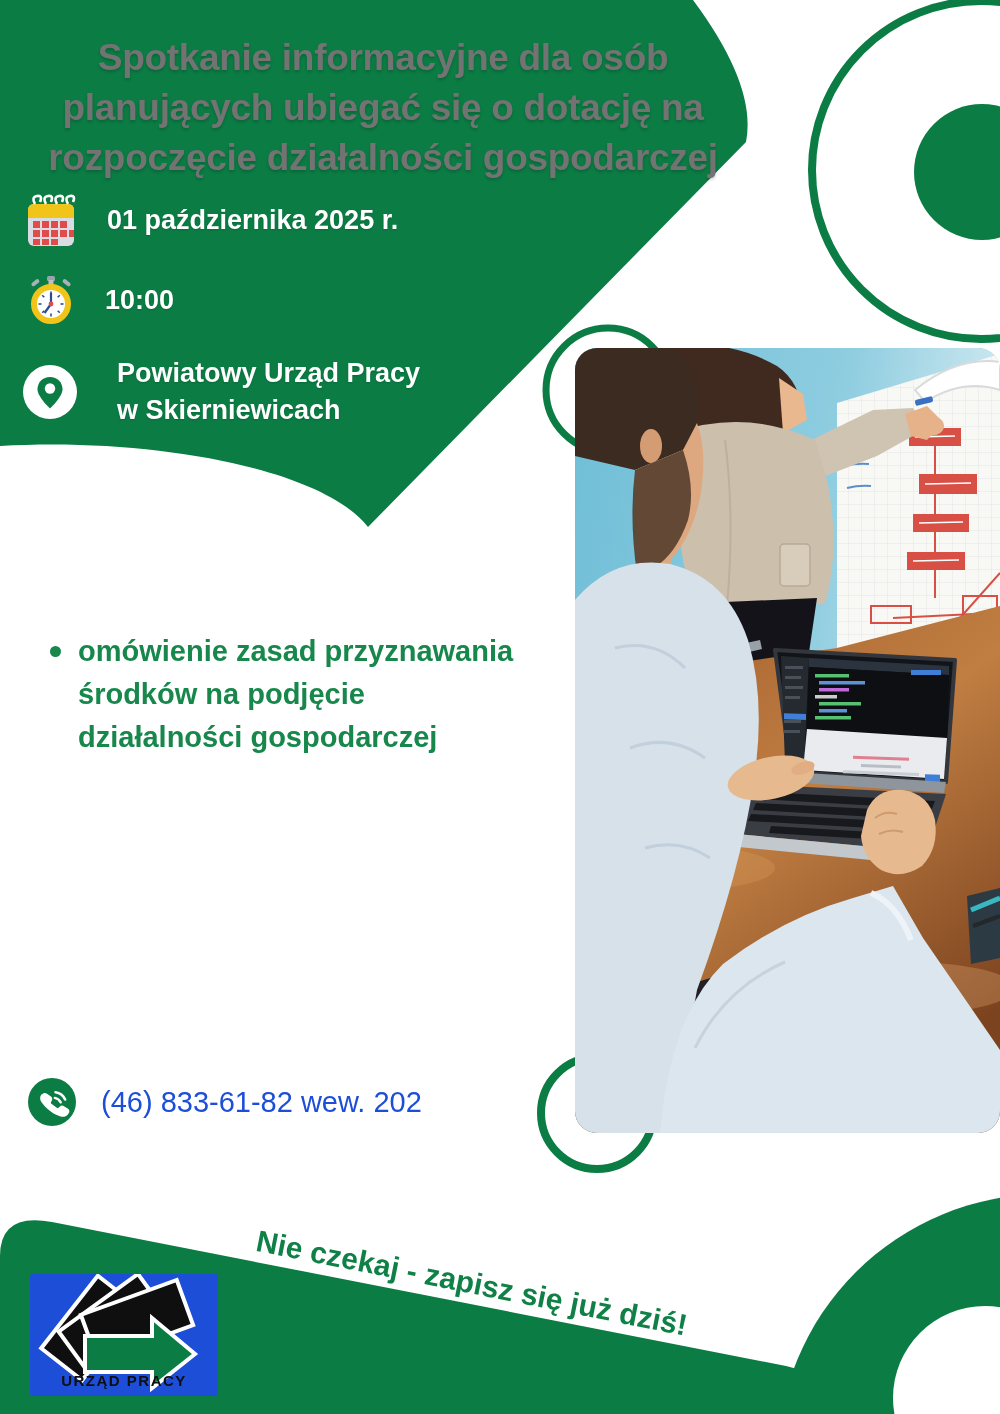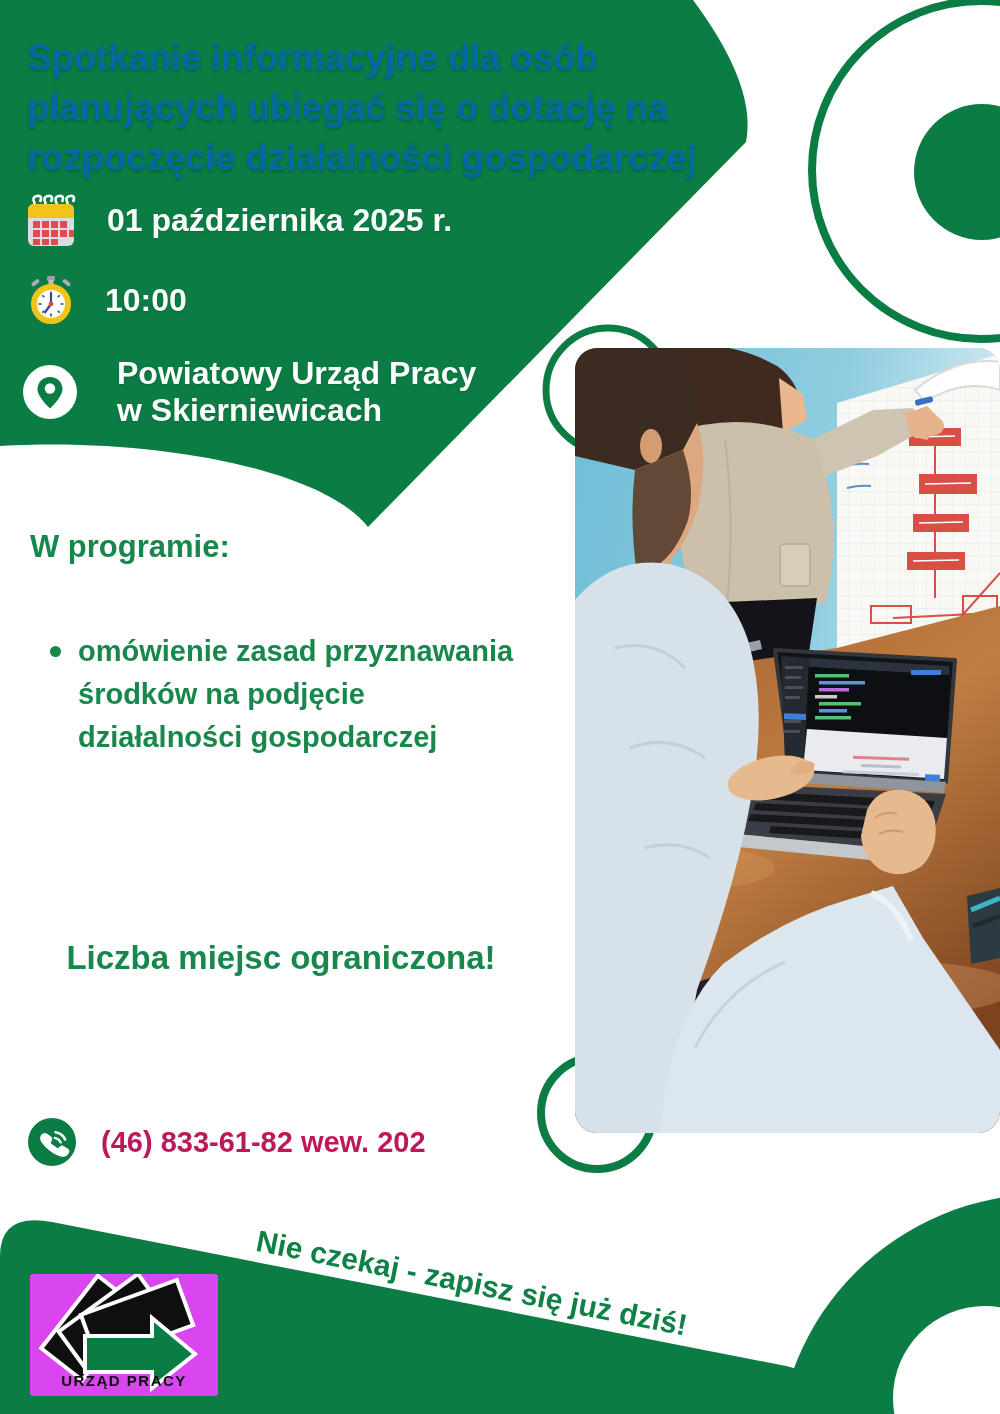--- a/index.html
+++ b/index.html
@@ -6,61 +6,61 @@
   .poster{
     position:relative; width:1000px; height:1414px; background:#ffffff;
     overflow:hidden; font-family:"Liberation Sans", sans-serif;
     margin:0 auto;
   }
   .abs{position:absolute;}
   svg{display:block;}
   
   .title{
     left:27px; top:33px; width:712px;
-    font-size:37px; line-height:50px; font-weight:bold; color:#0369a1;
-    letter-spacing:-0.3px; text-shadow:0 2px 3px rgba(0,0,0,0.18);
+    font-size:37px; line-height:50px; font-weight:bold; color:#737373;
+    letter-spacing:-0.3px; text-shadow:0 2px 3px rgba(0,0,0,0.18);text-align:center;
   }
   .detail-row{
     display:flex; align-items:center; color:#ffffff; font-weight:bold;
-    font-size:32px; text-shadow:0 1px 2px rgba(0,0,0,0.15);
+    font-size:27px; text-shadow:0 1px 2px rgba(0,0,0,0.15);
   }
   .detail-row .txt{margin-left:30px;}
   .loc-lines{margin-left:30px; line-height:37px;}
   
   .prog-heading{
     left:30px; top:529px; font-size:31px; font-weight:bold; color:#17874b;
   }
   .bullets{left:50px; top:584px; width:486px;margin-top:46px;}
   .bullet{
     display:flex; gap:17px; font-size:29px; font-weight:bold; color:#17874b;
     line-height:43px; margin-bottom:24px;
   }
   .dot{flex:none; width:11px; height:11px; border-radius:50%; background:#17874b; margin-top:16px;}
   .capacity{
     left:0; top:933px; width:562px; text-align:center;
     font-size:33px; line-height:50px; font-weight:bold; color:#17874b;
   }
   .phone-row{
     left:28px; top:1078px; display:flex; align-items:center;
-    font-size:29px; font-weight:bold; color:#be185d;margin-top:40px;
+    font-size:29px; font-weight:normal; color:#1d4ed8;
   }
   .phone-row .txt{margin-left:25px;}
   
   .photo{
     left:575px; top:348px; width:425px; height:785px;
     border-radius:22px; overflow:hidden; background:#7fc5db;
   }
   
   .cta{
     left:260px; top:1224px; width:520px;
     font-size:30px; font-weight:bold; color:#0f8147;
     transform:rotate(11.2deg); transform-origin:left top; white-space:nowrap;
   }
   .logo-box{
-    left:30px; top:1274px; width:188px; height:122px; background:#d946ef;
+    left:30px; top:1274px; width:188px; height:122px; background:#1d4ed8;
     border-radius:3px;
   }
 </style>
 </head>
 <body>
 
 <div class="poster">
 
   <svg class="abs" style="left:0;top:0;" width="1000" height="1414" viewBox="0 0 1000 1414">
 
@@ -137,30 +137,28 @@
       <circle cx="27" cy="27" r="27" fill="#ffffff"></circle>
       <path d="M27 12 C19.8 12 14.5 17.3 14.5 24.3 C14.5 32 27 43.5 27 43.5 C27 43.5 39.5 32 39.5 24.3 C39.5 17.3 34.2 12 27 12 Z" fill="#0b7c43"></path>
       <circle cx="27" cy="23.5" r="5.2" fill="#ffffff"></circle>
     </svg>
     <div class="loc-lines">
       <div>Powiatowy Urząd Pracy</div>
       <div>w Skierniewicach</div>
     </div>
   </div>
 
-  <div class="abs prog-heading">W programie:</div>
   <div class="abs bullets">
     <div class="bullet">
       <span class="dot"></span>
       <span>omówienie zasad przyznawania środków na podjęcie działalności gospodarczej</span>
     </div>
   </div>
 
   <div class="abs capacity">
-    <div>Liczba miejsc ograniczona!</div>
   </div>
 
   <div class="abs phone-row">
     <svg width="48" height="48" viewBox="0 0 48 48">
       <circle cx="24" cy="24" r="24" fill="#0b7c43"></circle>
       <g transform="translate(23,25) rotate(-8)">
         <path d="M-8.4 -9.8 c-1.9 1.9 -2.2 4.8 -1 7.5 c1.6 3.4 4.2 6.9 7.7 10.4 c3.5 3.5 5.9 5 9.3 6.6 c2.7 1.2 5.6 0.9 7.5 -1 l1 -1 c1.3 -1.3 1.3 -3.4 0 -4.7 l-3.7 -3 c-1.1 -1.1 -2.8 -1.2 -4 -0.4 l-1.7 1.2 c-0.5 0.3 -1.2 0.3 -1.6 -0.2 l-4.8 -4.8 c-0.5 -0.4 -0.5 -1.1 -0.2 -1.6 l1.2 -1.7 c0.8 -1.2 0.7 -2.9 -0.4 -4 l-3.6 -3.3 c-1.3 -1.3 -3.4 -1.3 -4.7 0 Z" fill="#ffffff"></path>
         <path d="M6 -10 q6.5 2 8.5 8.5" stroke="#ffffff" stroke-width="2.6" fill="none" stroke-linecap="round"></path>
         <path d="M4.5 -4.5 q3.8 1.4 5.2 5.2" stroke="#ffffff" stroke-width="2.4" fill="none" stroke-linecap="round"></path>
       </g>

